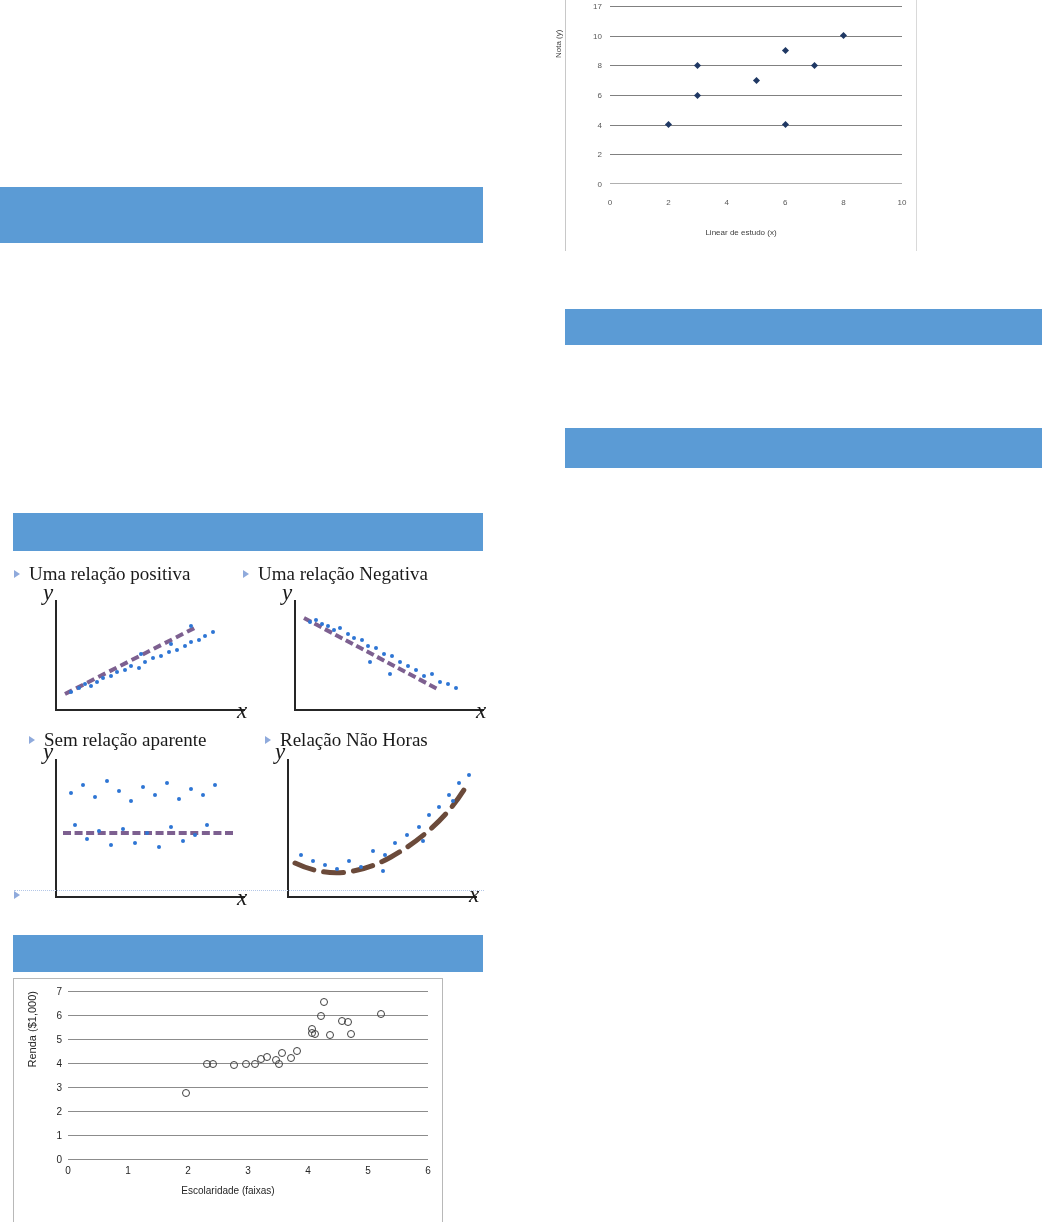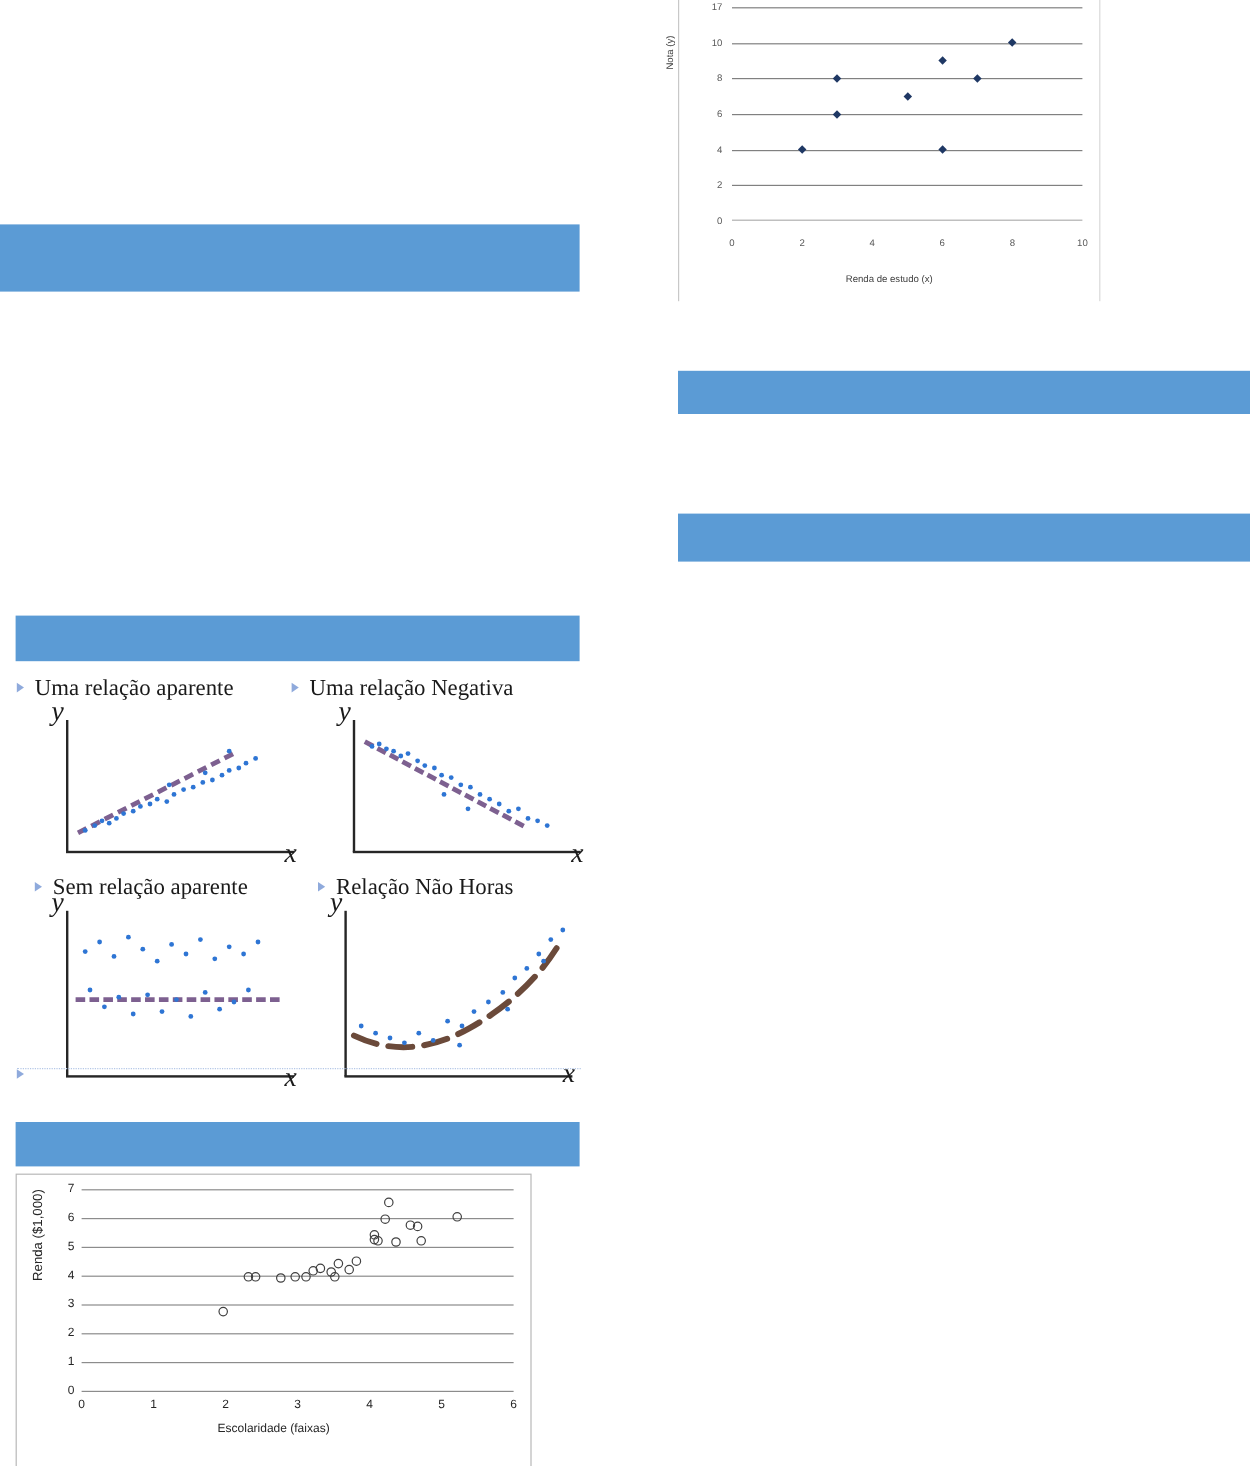--- a/index.html
+++ b/index.html
@@ -303,26 +303,26 @@
       </div>
     <div id="study-xticks">
         <div class="xtick" style="left: 44px; top: 198px;">0</div>
         <div class="xtick" style="left: 102.4px; top: 198px;">2</div>
         <div class="xtick" style="left: 160.8px; top: 198px;">4</div>
         <div class="xtick" style="left: 219.2px; top: 198px;">6</div>
         <div class="xtick" style="left: 277.6px; top: 198px;">8</div>
         <div class="xtick" style="left: 336px; top: 198px;">10</div>
       </div>
     <div class="y-axis-title">Nota (y)</div>
-    <div class="x-axis-title">Renda de estudo (x)</div>
+    <div class="x-axis-title">Linear de estudo (x)</div>
   </div>
 
   <div class="bullets-row">
     <div class="bullet-item" style="left:14px; top:563px;">
-      <span class="bullet-marker"></span><span>Uma relação aparente</span>
+      <span class="bullet-marker"></span><span>Uma relação positiva</span>
     </div>
     <div class="bullet-item" style="left:243px; top:563px;">
       <span class="bullet-marker"></span><span>Uma relação Negativa</span>
     </div>
     <div class="bullet-item" style="left:29px; top:729px;">
       <span class="bullet-marker"></span><span>Sem relação aparente</span>
     </div>
     <div class="bullet-item" style="left:265px; top:729px;">
       <span class="bullet-marker"></span><span>Relação Não Horas</span>
     </div>

